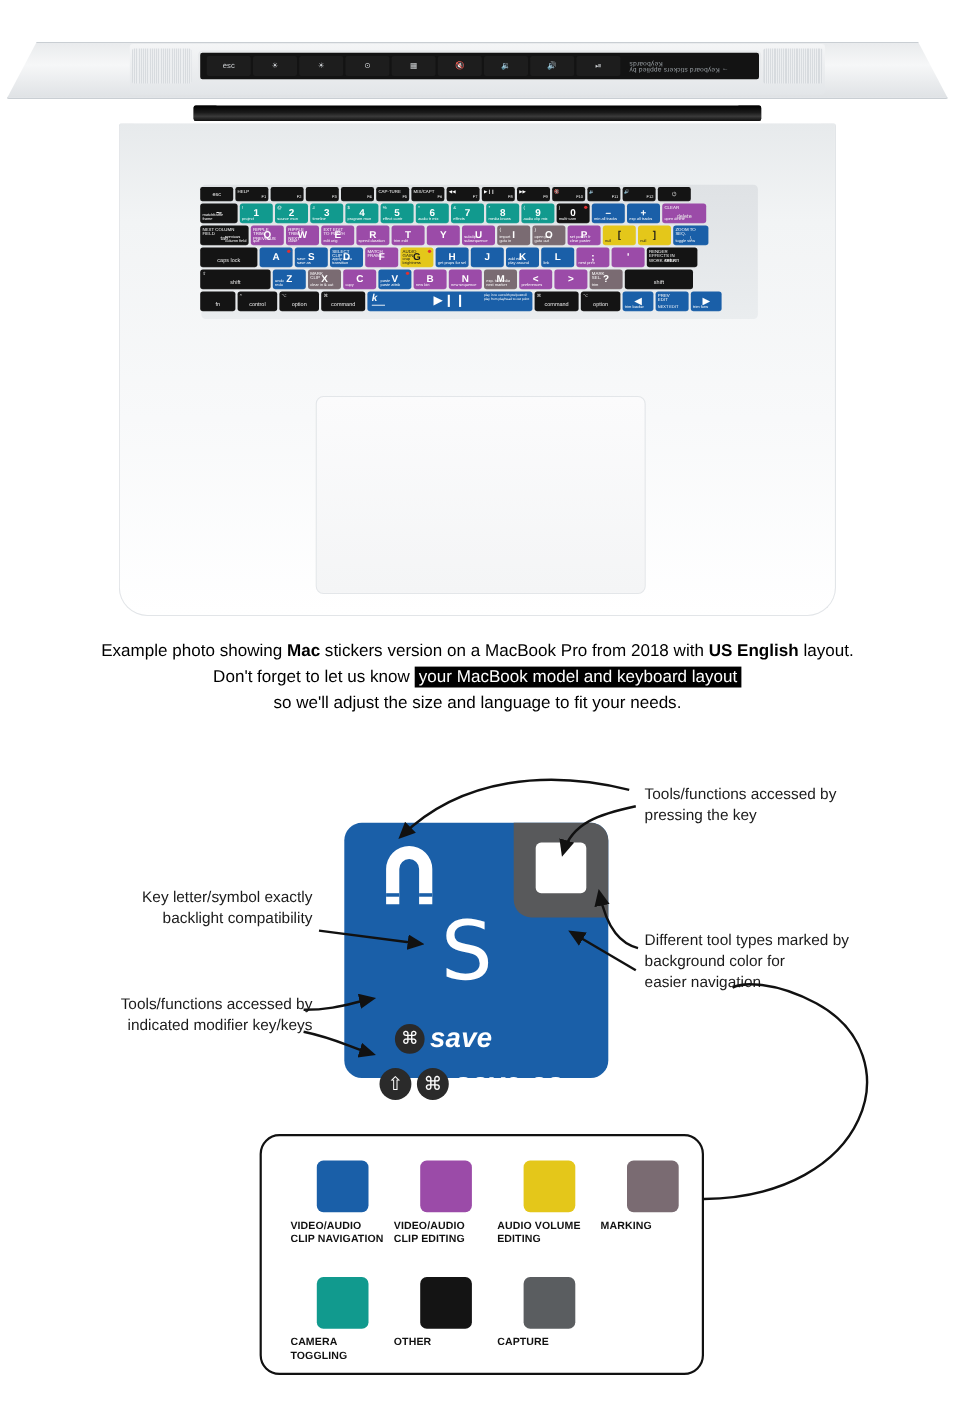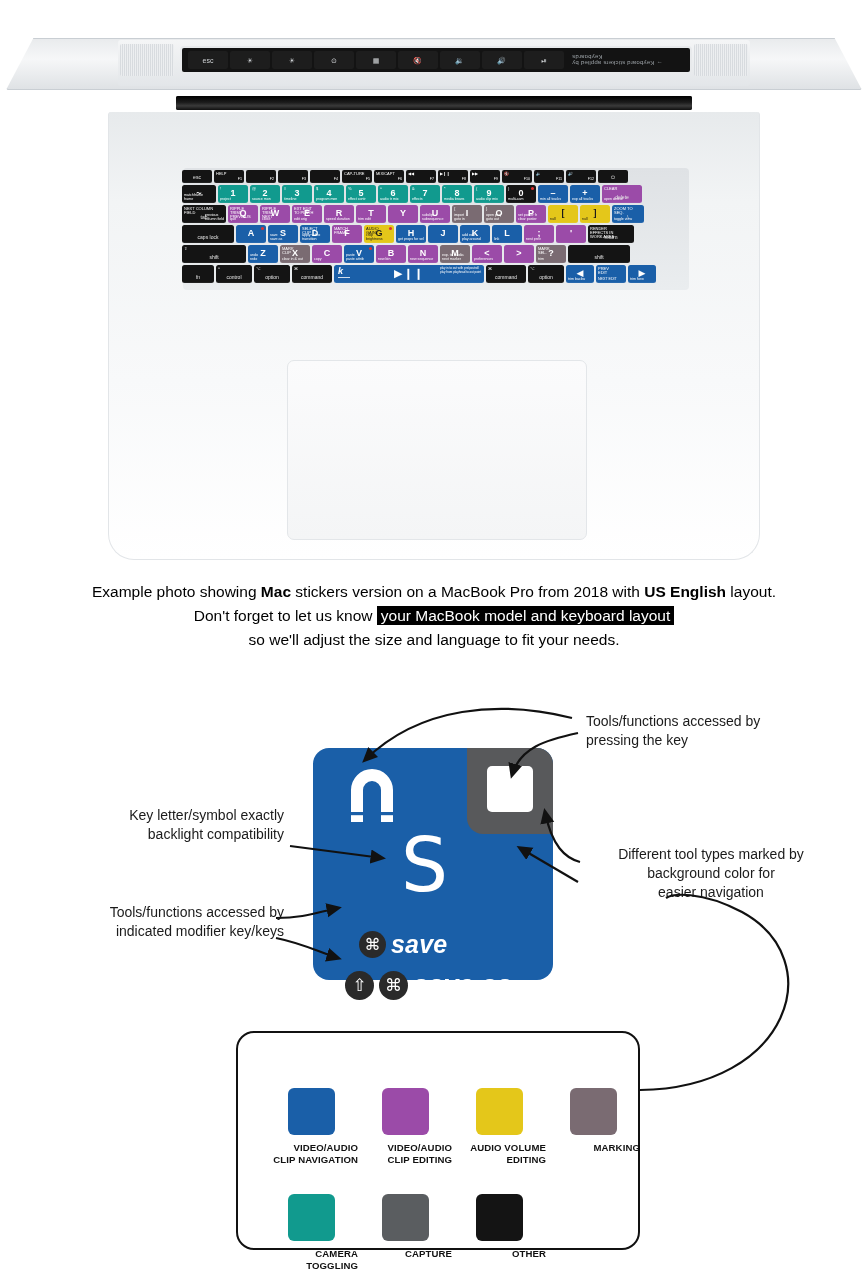--- a/index.html
+++ b/index.html
@@ -153,31 +153,31 @@
   .slabel { color:#fff; font-style:italic; font-weight:700; font-size:25px; letter-spacing:.2px; }
   .srow.r2 .slabel { font-size:27px; }
 
   
   .anno { position:absolute; font-size:14px; color:#1b1b1b; line-height:1.35; }
   .anno.right-align { text-align:right; }
 
   .a-left1 { left:46px; top:806px; width:238px; }
   .a-left2 { left:24px; top:903px; width:260px; }
   .a-right1 { left:586px; top:712px; width:240px; }
-  .a-right2 { left:586px; top:845px; width:250px;text-align:center; }
+  .a-right2 { left:586px; top:845px; width:250px; }
 
   
   .legend {
     position:absolute; left:236px; top:1031px; width:404px; height:219px;
     border:2.5px solid #111; border-radius:18px; background:#fff;
   }
   .legend-row { position:absolute; display:flex; }
   .legend-row.r1 { left:26px; top:22px; gap:0; }
   .legend-row.r2 { left:26px; top:128px; gap:0; }
-  .lgitem { width:94px; text-align:right;margin-top:33px; }
+  .lgitem { width:94px; text-align:left; }
   .swatch { width:47px; height:47px; border-radius:6px; margin:0 auto 7px auto; }
   .lglabel { font-size:9.6px; font-weight:700; color:#111; line-height:1.25; letter-spacing:.1px; }
 
   svg.overlay { position:absolute; left:0; top:0; width:868px; height:1288px; pointer-events:none; }
 </style>
 </head>
 <body>
 
 <div id="root">
 
@@ -617,26 +617,26 @@
           <div class="swatch" style="background: rgb(122, 107, 114);"></div>
           <div class="lglabel">MARKING</div>
         </div>
       </div>
     <div class="legend-row r2" id="lgrow2">
         <div class="lgitem">
           <div class="swatch" style="background: rgb(17, 154, 142);"></div>
           <div class="lglabel">CAMERA<br>TOGGLING</div>
         </div>
         <div class="lgitem">
+          <div class="swatch" style="background: rgb(20, 20, 20);"></div>
+          <div class="lglabel">OTHER</div>
+        </div>
+        <div class="lgitem">
           <div class="swatch" style="background: rgb(90, 93, 96);"></div>
           <div class="lglabel">CAPTURE</div>
-        </div>
-        <div class="lgitem">
-          <div class="swatch" style="background: rgb(20, 20, 20);"></div>
-          <div class="lglabel">OTHER</div>
         </div>
       </div>
   </div>
 
   <svg class="overlay" viewBox="0 0 868 1288">
     <defs>
       <marker id="ah" markerWidth="7" markerHeight="7" refX="5.2" refY="3.2" orient="auto">
         <path d="M0,0 L7,3.2 L0,6.4 Z" fill="#111"></path>
       </marker>
     </defs>

